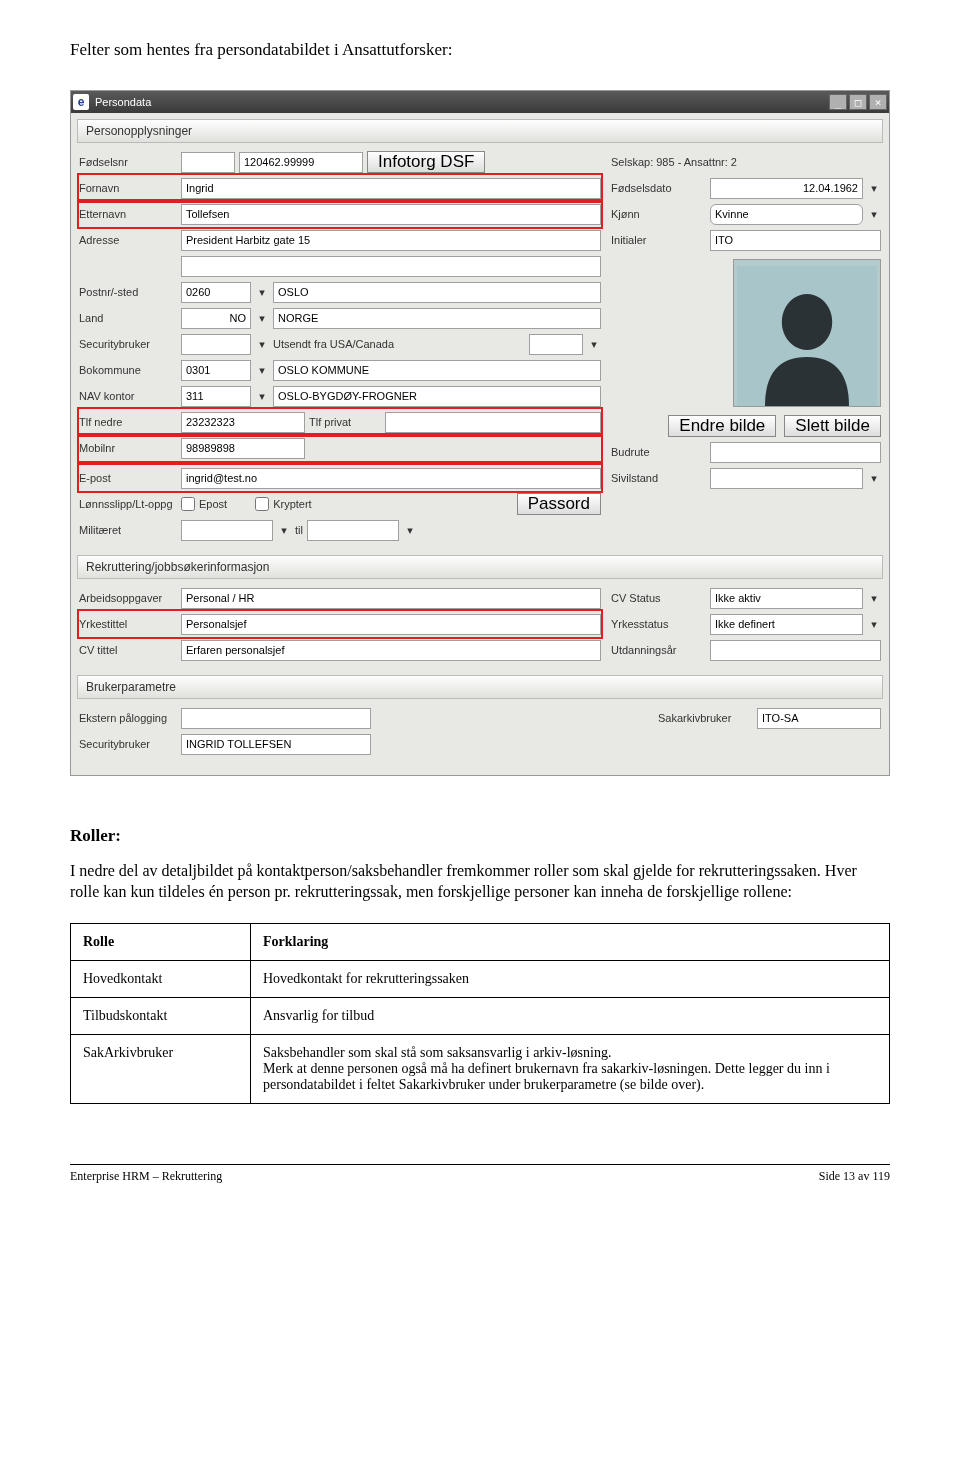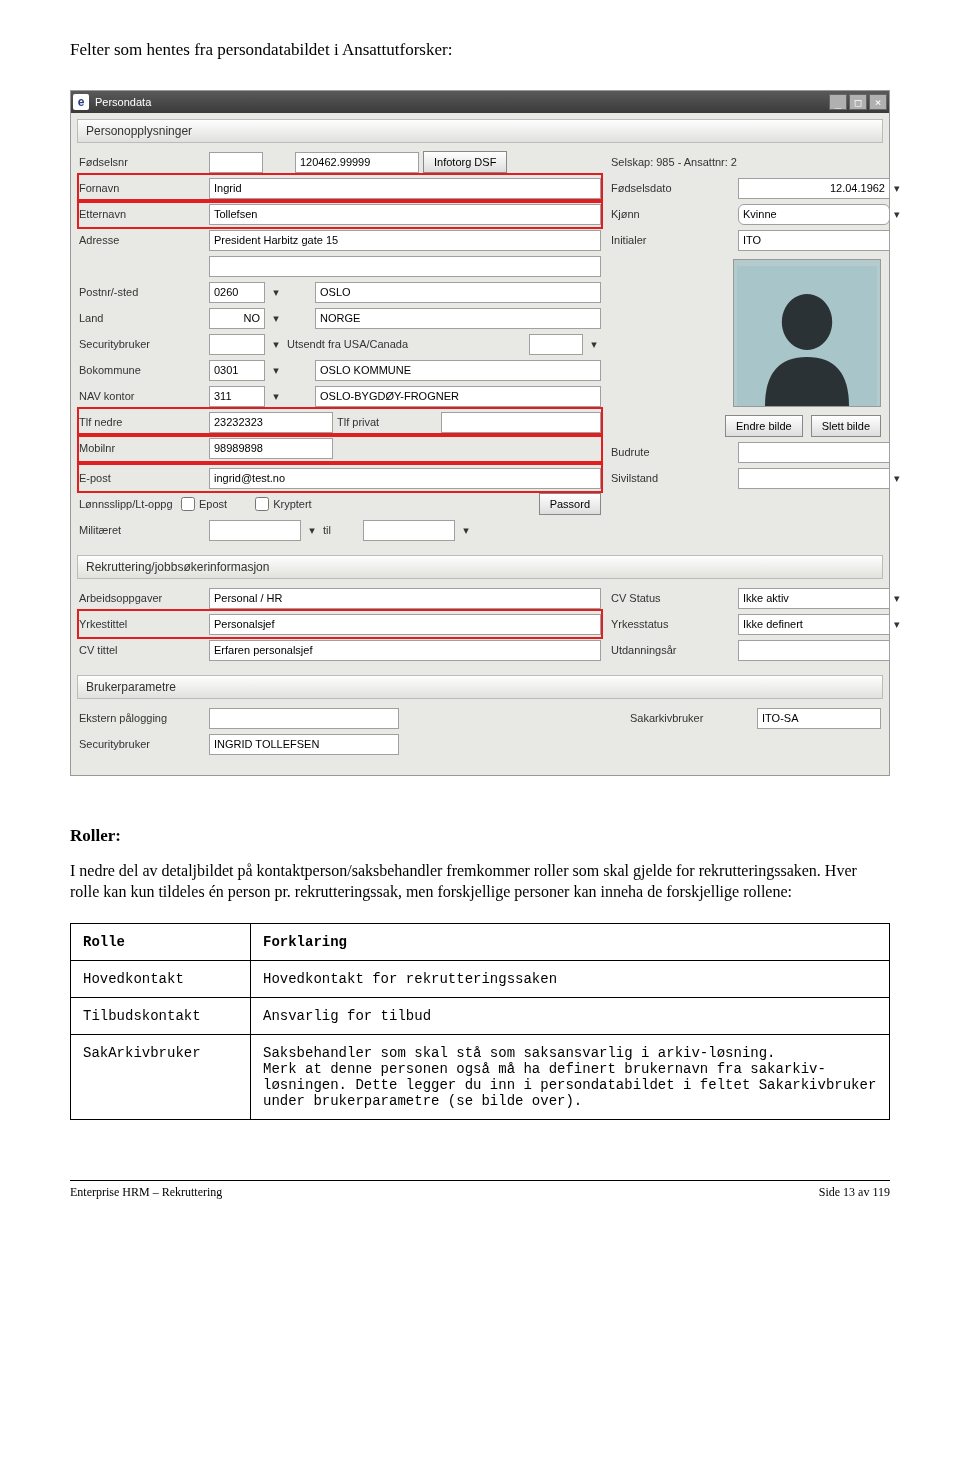--- a/index.html
+++ b/index.html
@@ -9,41 +9,41 @@
 .titlebar { background: linear-gradient(#5a5a5a,#3a3a3a); color: #fff; height: 22px; display: flex; align-items: center; padding: 0 2px; }
 .titlebar .logo { width: 16px; height: 16px; background: #fff; border-radius: 2px; margin-right: 6px; display: flex; align-items: center; justify-content: center; color: #223f88; font-weight: bold; font-size: 12px; }
 .titlebar .title { flex: 1; font-weight: normal; }
 .titlebar .winbtn { width: 18px; height: 16px; background: #b0b0b0; margin-left: 2px; display: flex; align-items: center; justify-content: center; font-family: monospace; font-size: 11px; border: 1px solid #666; }
 .section-header { background: linear-gradient(#fefefe,#e0e0dc); border: 1px solid #bbb; padding: 4px 8px; font-size: 12px; color: #333; margin: 6px 6px 0 6px; }
 .form-body { padding: 6px 8px; }
 .row { display: flex; align-items: center; height: 26px; gap: 4px; }
 .lbl { width: 98px; flex-shrink: 0; }
 .lbl2 { width: 72px; flex-shrink: 0; }
 .rcol { width: 95px; flex-shrink: 0; }
-input.fld, select.sel, .fldro { height: 21px; border: 1px solid #a0a0a0; background: #fff; padding: 0 4px; font-family: inherit; font-size: 11px; margin-left: 28px; }
+input.fld, select.sel, .fldro { height: 21px; border: 1px solid #a0a0a0; background: #fff; padding: 0 4px; font-family: inherit; font-size: 11px; }
 .fld { }
 .fld.w50 { width: 54px; }
-.fld.w70 { width: 56px; }
+.fld.w70 { width: 70px; }
 .fld.w90 { width: 92px; }
 .fld.w120 { width: 124px; }
 .fld.w180 { width: 190px; }
-.btn { height: 22px; background: linear-gradient(#fff,#ddd); border: 1px solid #888; padding: 0 10px; font-family: inherit; font-size: 11px; cursor: pointer; }
+.btn { height: 22px; background: linear-gradient(#fff,#ddd); border: 1px solid #888; padding: 0 10px; font-family: inherit; font-size: 17px; cursor: pointer; }
 .chk { width: 14px; height: 14px; }
 .hl { position: relative; }
 .hl::before { content: ""; position: absolute; inset: -2px; border: 2px solid #e02020; pointer-events: none; }
 .photo { width: 148px; height: 148px; background: #b4cbce; border: 1px solid #999; display: flex; align-items: flex-end; justify-content: center; overflow: hidden; }
 .photo svg { width: 140px; height: 140px; }
 .left-col { flex: 1; }
 .right-col { width: 280px; padding-left: 10px; }
 .cols { display: flex; }
 .gap { height: 4px; }
 
 h3.section-title { font-family: "Times New Roman", serif; font-weight: bold; font-size: 17px; margin: 30px 0 15px; }
 .para { font-size: 16px; margin-bottom: 20px; line-height: 1.3; }
-table.role-table { border-collapse: collapse; width: 100%; font-family: Liberation Mono, monospace; font-size: 14px; margin-bottom: 60px; }
+table.role-table { border-collapse: collapse; width: 100%; font-family: Liberation Serif, serif; font-size: 14px; margin-bottom: 60px; }
 table.role-table td, table.role-table th { border: 1px solid #000; padding: 10px 12px; text-align: left; vertical-align: top; }
 table.role-table th { font-weight: bold; }
 table.role-table .c1 { width: 180px; }
 .footer-rule { border-top: 1px solid #000; margin-top: 40px; }
 .footer { display: flex; justify-content: space-between; font-size: 12px; padding-top: 4px; }
 </style>
 </head>
 <body>
 
 <div class="heading">Felter som hentes fra persondatabildet i Ansattutforsker:</div>

